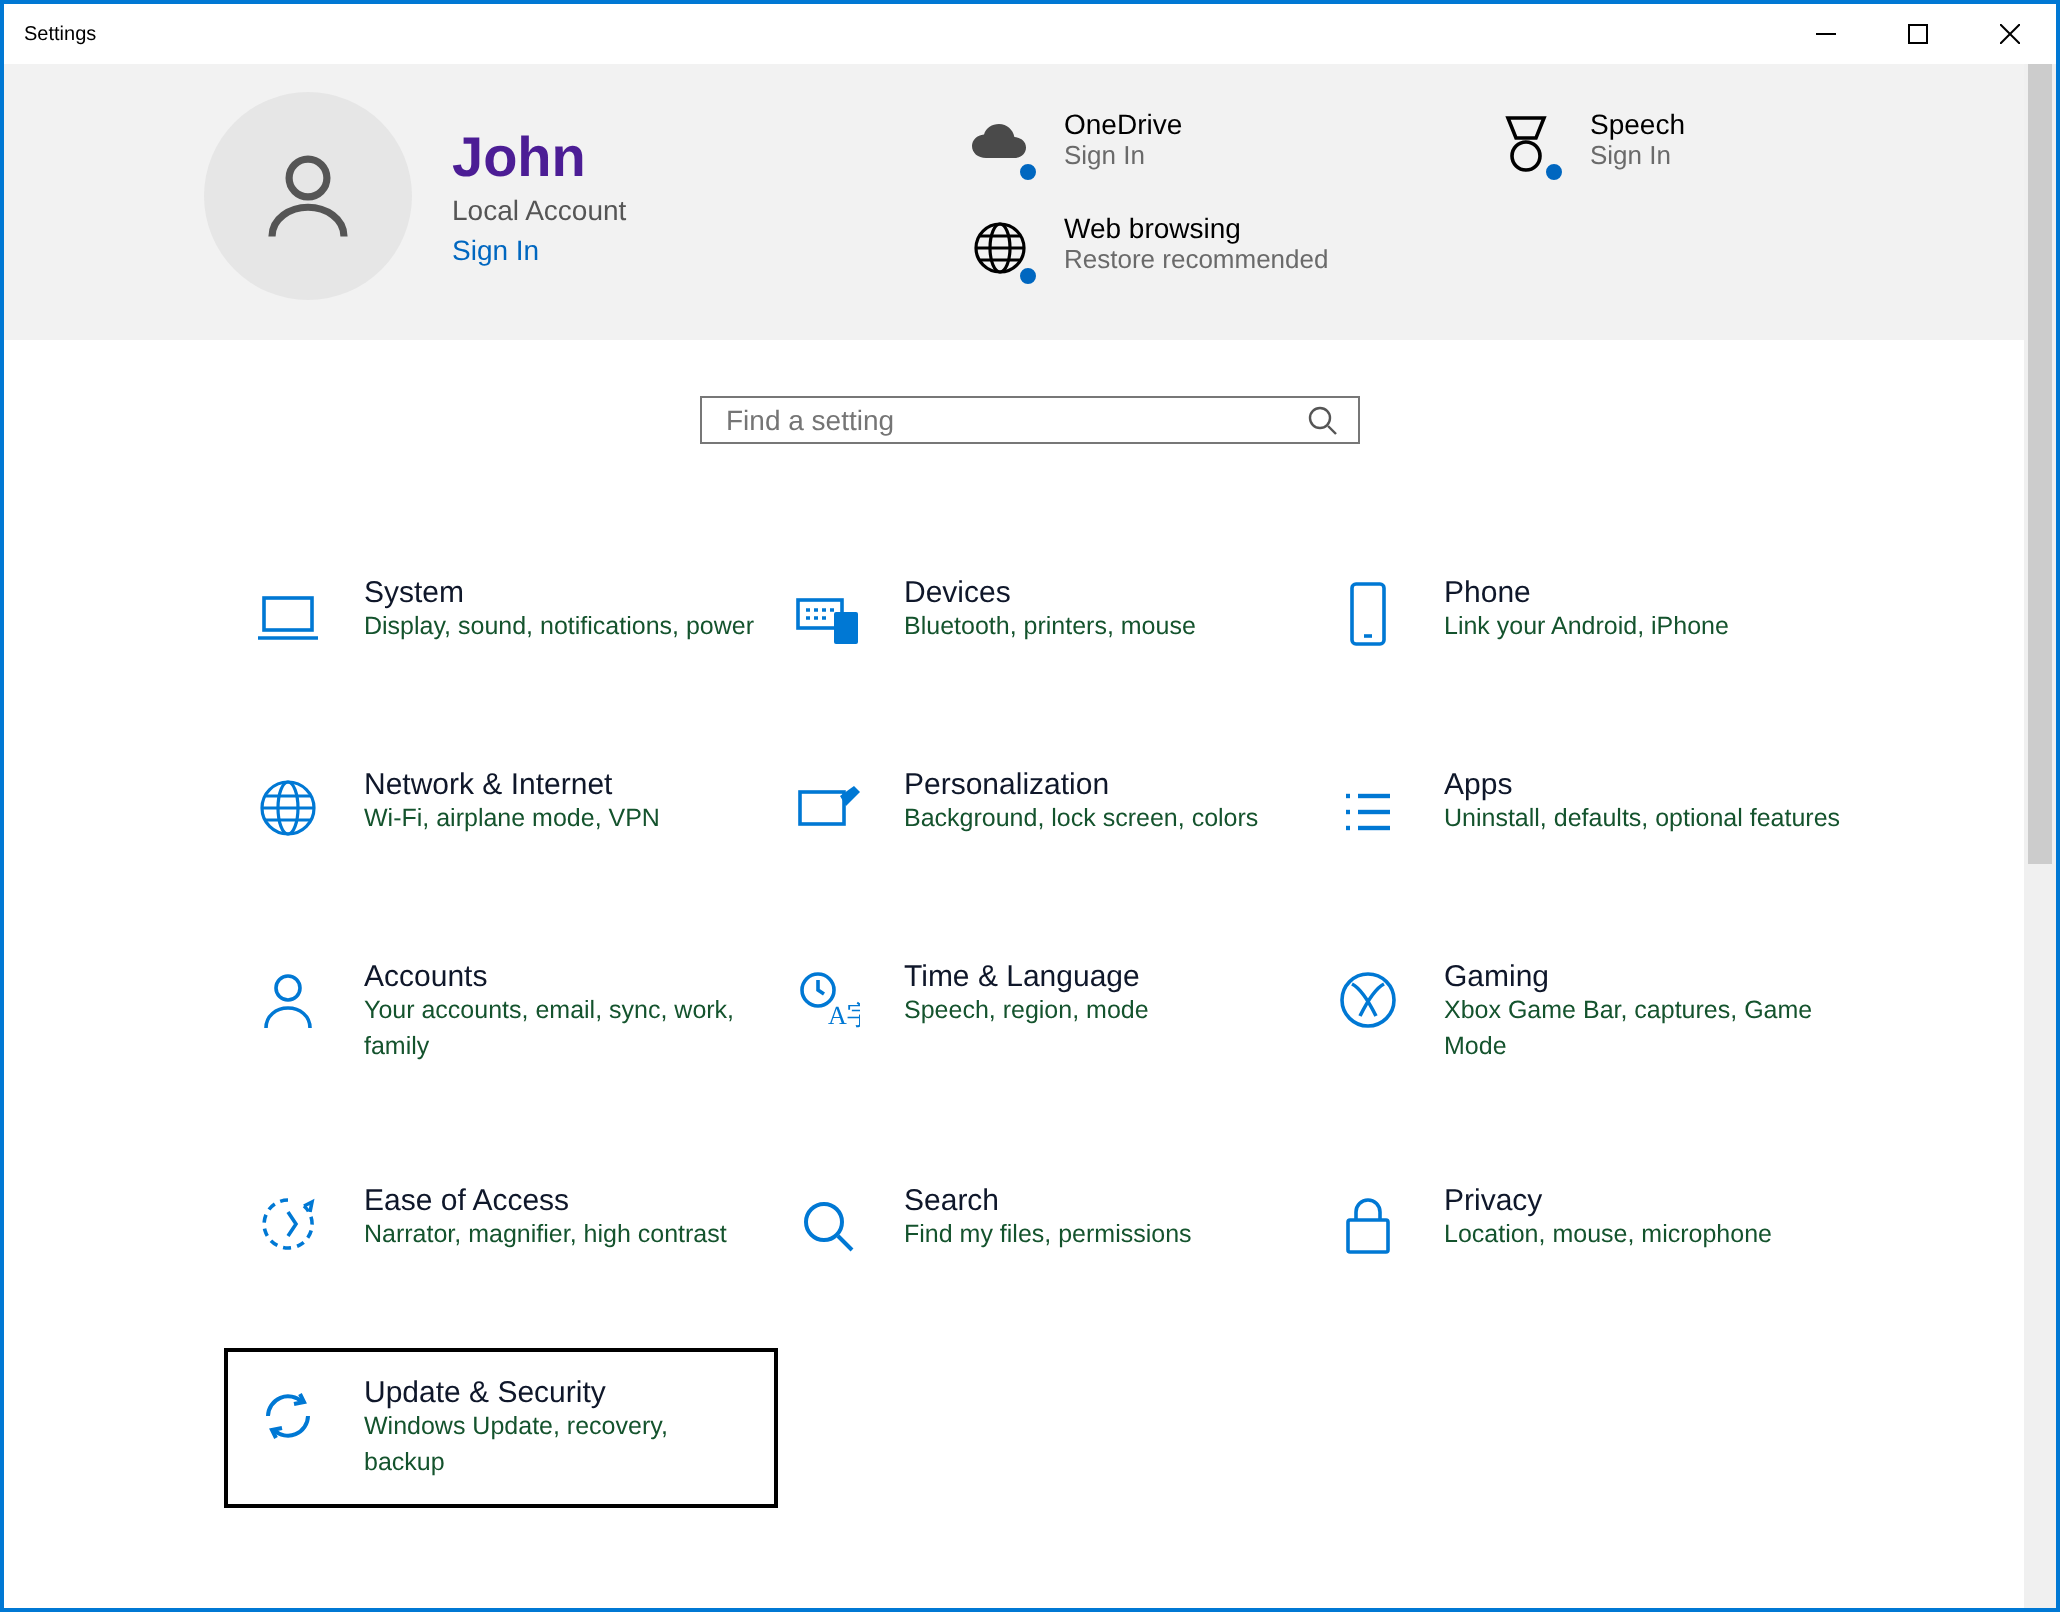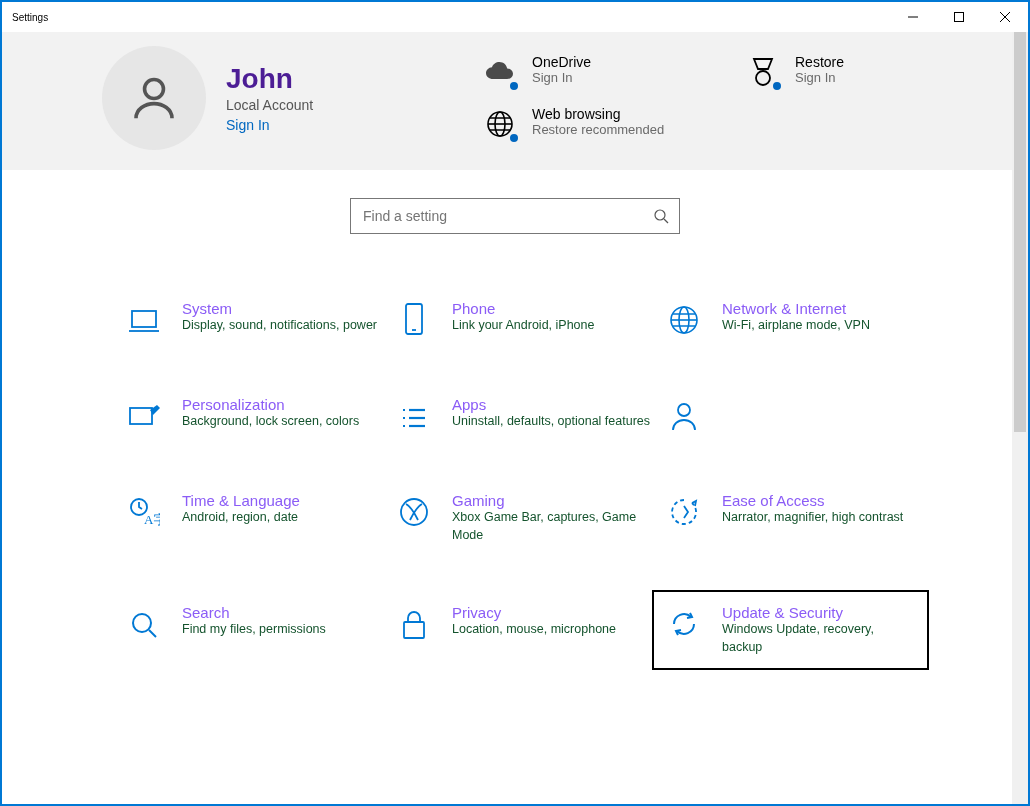--- a/index.html
+++ b/index.html
@@ -66,21 +66,21 @@
   }
   .htile-title { font-size: 14px; color: #000; }
   .htile-sub { font-size: 13px; color: #6a6a6a; line-height: 1.3; }
   .dot-badge {
     position: absolute; width: 12px; height: 12px; background: #0067c0;
     border-radius: 50%; bottom: -2px; right: -2px; border: 2px solid #f2f2f2;
   }
   .main { padding: 28px 0 0 0; height: calc(100% - 200px); overflow-y: auto;}
   .search-wrap { display: flex; justify-content: center; }
   .search-box {
-    width: 330px; height: 36px;
+    width: 330px; height: 24px;
     border: 1px solid #777;
     display: flex; align-items: center;
     padding: 0 10px 0 12px;
     color: #666; font-size: 14px;
   }
   .search-box input {
     flex: 1; border: none; outline: none; font-size: 14px; font-family: inherit; color: #333;
     background: transparent;
   }
   .grid {
@@ -99,21 +99,21 @@
     border: 2px solid #000;
     margin: -8px;
     padding: 12px;
     width: 277px;
   }
   .cat-icon {
     width: 36px; height: 36px; flex: 0 0 36px;
     display: flex; align-items: flex-end; justify-content: center;
     color: #0078d4;
   }
-  .cat-title { font-size: 15px; color: #8b5cf6; }
+  .cat-title { font-size: 15px; color: #0f172a; }
   .cat-sub { font-size: 12.5px; color: #14532d; line-height: 1.4; margin-top: 0;}
   .scrollbar-track {
     position: absolute; right: 2px; top: 32px; bottom: 2px; width: 16px;
     background: #f0f0f0;
   }
   .scrollbar-thumb {
     position: absolute; left: 2px; right: 2px; top: 0; height: 400px;
     background: #ccc;
   }
   svg { display: block; }
@@ -173,21 +173,21 @@
 
     <div class="htile">
       <div class="htile-icon">
         <svg width="30" height="32" viewBox="0 0 30 32" fill="none" stroke="#000" stroke-width="1.8">
           <path d="M6 3h18l-4 10H10z"></path>
           <circle cx="15" cy="22" r="7"></circle>
         </svg>
         <div class="dot-badge"></div>
       </div>
       <div>
-        <div class="htile-title">Restore</div>
+        <div class="htile-title">Speech</div>
         <div class="htile-sub">Sign In</div>
       </div>
     </div>
 
     <div class="htile">
       <div class="htile-icon">
         <svg width="30" height="30" viewBox="0 0 30 30" fill="none" stroke="#000" stroke-width="1.6">
           <circle cx="15" cy="15" r="12"></circle>
           <ellipse cx="15" cy="15" rx="5" ry="12"></ellipse>
           <line x1="3" y1="15" x2="27" y2="15"></line>
@@ -224,20 +224,34 @@
             <rect x="5" y="3" width="24" height="16"></rect>
             <line x1="2" y1="23" x2="32" y2="23"></line>
           </svg>
       </div>
       <div>
         <div class="cat-title">System</div>
         <div class="cat-sub">Display, sound, notifications, power</div>
       </div>
     </div>
 
+    <div class="cat">
+      <div class="cat-icon">
+        <svg width="34" height="28" viewBox="0 0 34 28" fill="none" stroke="#0078d4" stroke-width="1.8">
+            <rect x="2" y="4" width="22" height="14"></rect>
+            <rect x="20" y="10" width="12" height="16" fill="#0078d4" stroke="none" rx="1"></rect>
+            <line x1="6" y1="9" x2="20" y2="9" stroke-dasharray="2 2"></line>
+            <line x1="6" y1="13" x2="18" y2="13" stroke-dasharray="2 2"></line>
+          </svg>
+      </div>
+      <div>
+        <div class="cat-title">Devices</div>
+        <div class="cat-sub">Bluetooth, printers, mouse</div>
+      </div>
+    </div>
 
     <div class="cat">
       <div class="cat-icon">
         <svg width="24" height="34" viewBox="0 0 24 34" fill="none" stroke="#0078d4" stroke-width="1.8">
             <rect x="4" y="2" width="16" height="30" rx="2"></rect>
             <line x1="10" y1="28" x2="14" y2="28"></line>
           </svg>
       </div>
       <div>
         <div class="cat-title">Phone</div>
@@ -290,33 +304,37 @@
       </div>
     </div>
 
     <div class="cat">
       <div class="cat-icon">
         <svg width="30" height="32" viewBox="0 0 30 32" fill="none" stroke="#0078d4" stroke-width="1.8">
             <circle cx="15" cy="10" r="6"></circle>
             <path d="M4 30c0-6 5-10 11-10s11 4 11 10"></path>
           </svg>
       </div>
+      <div>
+        <div class="cat-title">Accounts</div>
+        <div class="cat-sub">Your accounts, email, sync, work, family</div>
+      </div>
     </div>
 
     <div class="cat">
       <div class="cat-icon">
         <svg width="32" height="32" viewBox="0 0 32 32" fill="none" stroke="#0078d4" stroke-width="1.8">
             <circle cx="11" cy="11" r="8"></circle>
             <path d="M11 6v5l3 2"></path>
             <text x="16" y="28" font-size="13" fill="#0078d4" stroke="none" font-family="Segoe UI">A字</text>
           </svg>
       </div>
       <div>
         <div class="cat-title">Time &amp; Language</div>
-        <div class="cat-sub">Android, region, date</div>
+        <div class="cat-sub">Speech, region, mode</div>
       </div>
     </div>
 
     <div class="cat">
       <div class="cat-icon">
         <svg width="32" height="32" viewBox="0 0 32 32" fill="none" stroke="#0078d4" stroke-width="1.8">
             <circle cx="16" cy="16" r="13"></circle>
             <path d="M8 8c4 2 8 8 12 16M24 8c-4 2-8 8-12 16"></path>
           </svg>
       </div>

